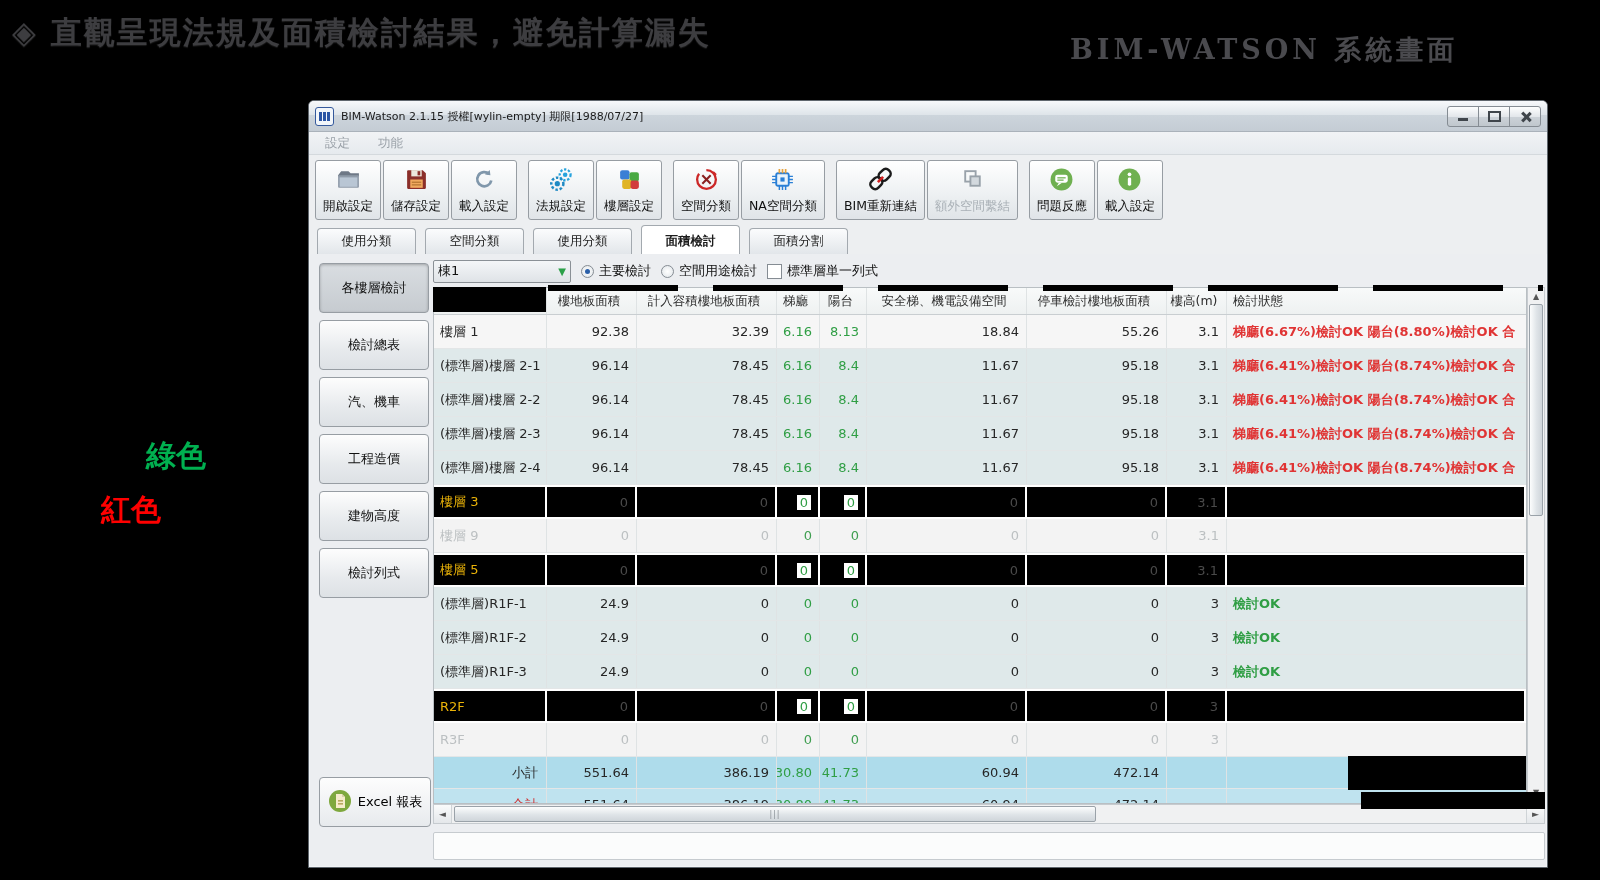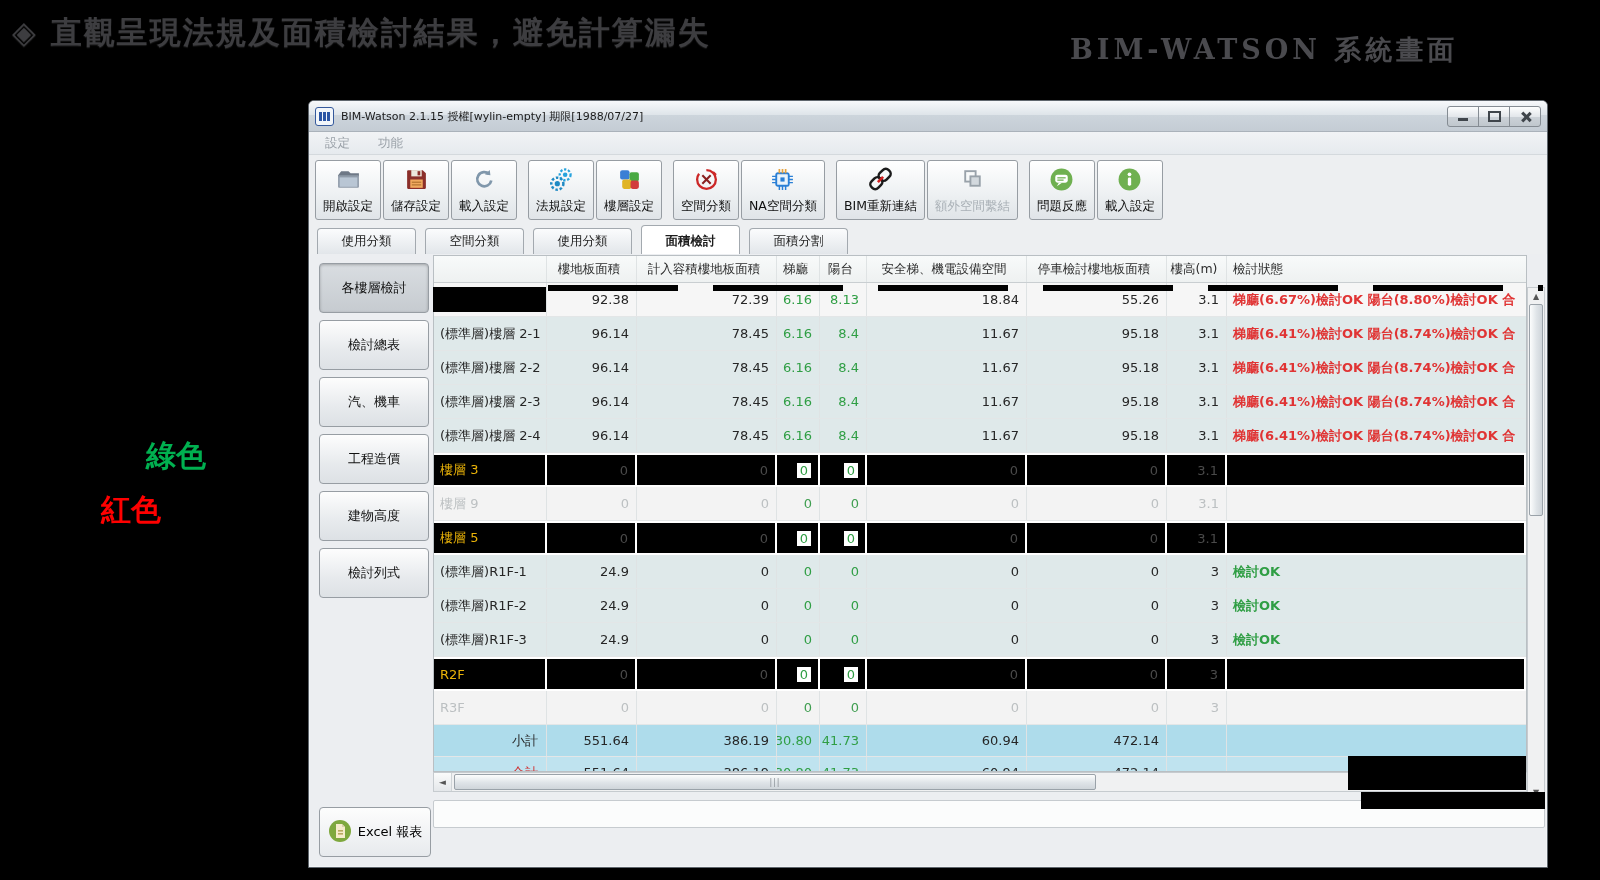--- a/index.html
+++ b/index.html
@@ -60,21 +60,21 @@
   .tab{min-width:99px;box-sizing:border-box;text-align:center;font-size:12.5px;color:#1c1c1c;
     padding:4px 8px 4px;margin-right:9px;border:1px solid #a3a9af;border-bottom:none;
     border-radius:4px 4px 0 0;background:linear-gradient(#fbfcfd,#e2e6ea);}
   .tab.active{background:#fff;padding-top:7px;font-weight:bold;position:relative;z-index:2;}
 
   
   .side-btn{position:absolute;left:10px;width:110px;height:50px;box-sizing:border-box;
     border:1px solid #979da3;border-radius:4px;display:flex;align-items:center;justify-content:center;
     font-size:13px;color:#111;background:linear-gradient(#fdfdfd,#e7eaed 60%,#dde1e5);}
   .side-btn.active{background:linear-gradient(#d9dde1,#c6cbd0);box-shadow:inset 0 1px 3px rgba(0,0,0,.25);}
-  .excel-btn{position:absolute;left:10px;top:706px;width:112px;height:50px;box-sizing:border-box;
+  .excel-btn{position:absolute;left:10px;top:676px;width:112px;height:50px;box-sizing:border-box;
     border:1px solid #979da3;border-radius:4px;display:flex;align-items:center;justify-content:center;
     gap:6px;font-size:13px;background:linear-gradient(#fdfdfd,#e7eaed);}
   .excel-btn svg{width:24px;height:24px;}
 
   
   .main{position:absolute;left:124px;top:154px;width:1112px;}
   .controls{height:32px;display:flex;align-items:center;gap:10px;font-size:13px;color:#111;}
   .dropdown{width:138px;height:23px;border:1px solid #8a9096;border-radius:2px;
     background:linear-gradient(#f4f6f8,#dfe3e7);display:flex;align-items:center;
     padding:0 4px;box-sizing:border-box;font-size:13px;}
@@ -313,40 +313,58 @@
           <circle cx="12" cy="12" r="11" fill="#7fa83e"></circle>
           <path d="M8 5h6l3 3v11H8z" fill="#f6eccb"></path>
           <path d="M14 5v3h3z" fill="#d9d0ad"></path>
           <rect x="10" y="11" width="5" height="1.6" fill="#b9a860"></rect>
           <rect x="10" y="14" width="5" height="1.6" fill="#b9a860"></rect>
         </svg></span>
     <span>Excel 報表</span>
   </div>
 
   <div class="main">
+    <div class="controls">
+      <div class="dropdown">
+        <span>棟1</span>
+        <span class="dd-arrow">▼</span>
+      </div>
+      <span class="ctl-pair">
+        <span class="radio sel"></span>
+        <span>主要檢討</span>
+      </span>
+      <span class="ctl-pair">
+        <span class="radio"></span>
+        <span>空間用途檢討</span>
+      </span>
+      <span class="ctl-pair">
+        <span class="checkbox"></span>
+        <span>標準層単一列式</span>
+      </span>
+    </div>
 
     <div class="grid">
         <div class="ghead">
           <div class="gcell lbl" style="width: 113px;"></div>
           <div class="gcell" style="width: 90px;">樓地板面積</div>
           <div class="gcell" style="width: 140px;">計入容積樓地板面積</div>
           <div class="gcell" style="width: 43px;">梯廳</div>
           <div class="gcell" style="width: 47px;">陽台</div>
           <div class="gcell" style="width: 160px;">安全梯、機電設備空間</div>
           <div class="gcell" style="width: 140px;">停車檢討樓地板面積</div>
           <div class="gcell" style="width: 60px;">樓高(m)</div>
           <div class="gcell status">檢討狀態</div>
         </div>
         <div class="grow row-plain">
-          <div class="gcell lbl" style="width: 113px;">樓層 2</div>
+          <div class="gcell lbl" style="width: 113px;">樓層 1</div>
           <div class="gcell" style="width: 90px;">
             <span>92.38</span>
           </div>
           <div class="gcell" style="width: 140px;">
-            <span>72.39</span>
+            <span>32.39</span>
           </div>
           <div class="gcell" style="width: 43px;">
             <span class="g">6.16</span>
           </div>
           <div class="gcell" style="width: 47px;">
             <span class="g">8.13</span>
           </div>
           <div class="gcell" style="width: 160px;">
             <span>18.84</span>
           </div>

